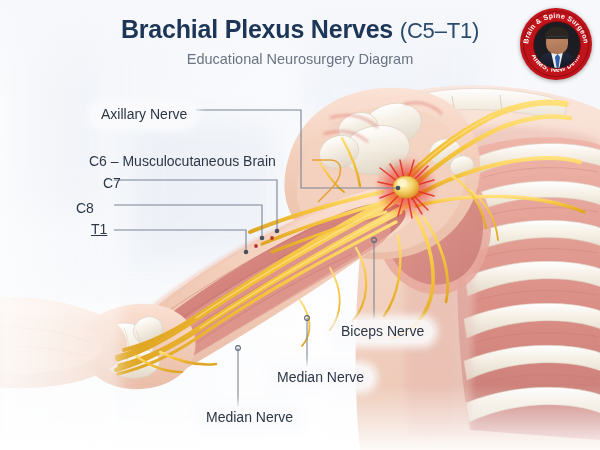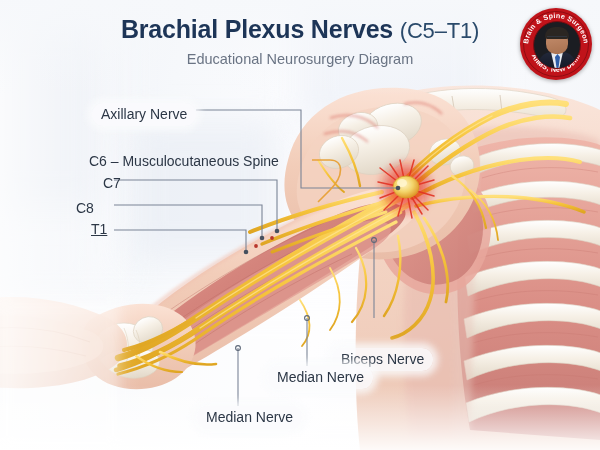--- a/index.html
+++ b/index.html
@@ -450,21 +450,21 @@
       <div class="suit"></div>
       <div class="shirt"></div>
       <div class="tie"></div>
       <div class="face"></div>
       <div class="hair"></div>
       <div class="glass"></div>
     </div>
   </div>
 
   <div class="label" style="left:92px;  top:103px;">Axillary Nerve</div>
-  <div class="label plain" style="left:86px;  top:152px;">C6  – Musculocutaneous Spine</div>
+  <div class="label plain" style="left:86px;  top:152px;">C6  – Musculocutaneous Brain</div>
   <div class="label plain" style="left:100px;  top:174px;">C7</div>
   <div class="label plain" style="left:73px;  top:199px;">C8</div>
   <div class="label plain" style="left:88px;  top:220px;text-decoration:underline;">T1</div>
-  <div class="label" style="left:332px; top:320px;margin-top:28px;">Biceps Nerve</div>
+  <div class="label" style="left:332px; top:320px;">Biceps Nerve</div>
   <div class="label" style="left:268px; top:366px;">Median Nerve</div>
   <div class="label" style="left:197px; top:406px;">Median Nerve</div>
 
 </div>
 
 </body></html>

